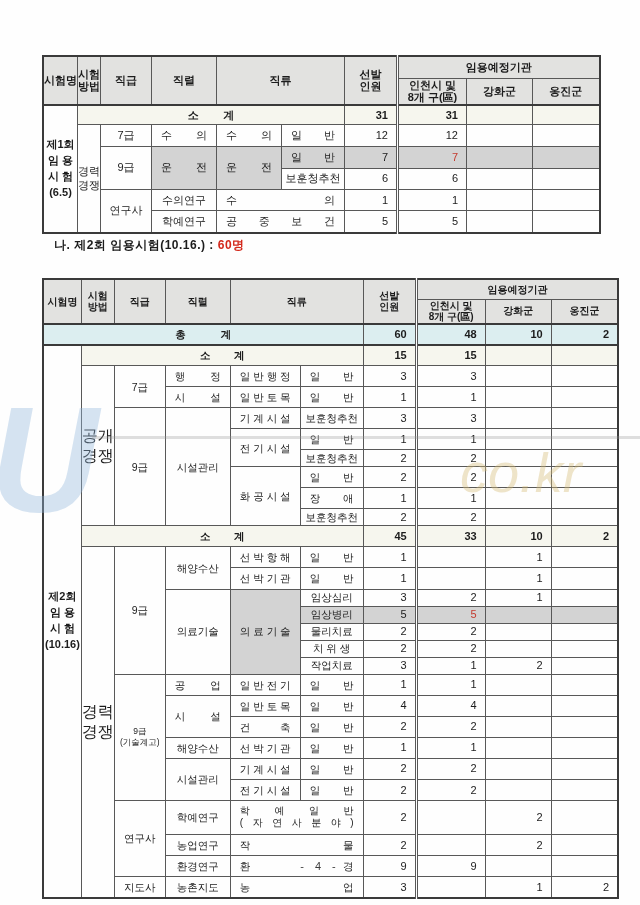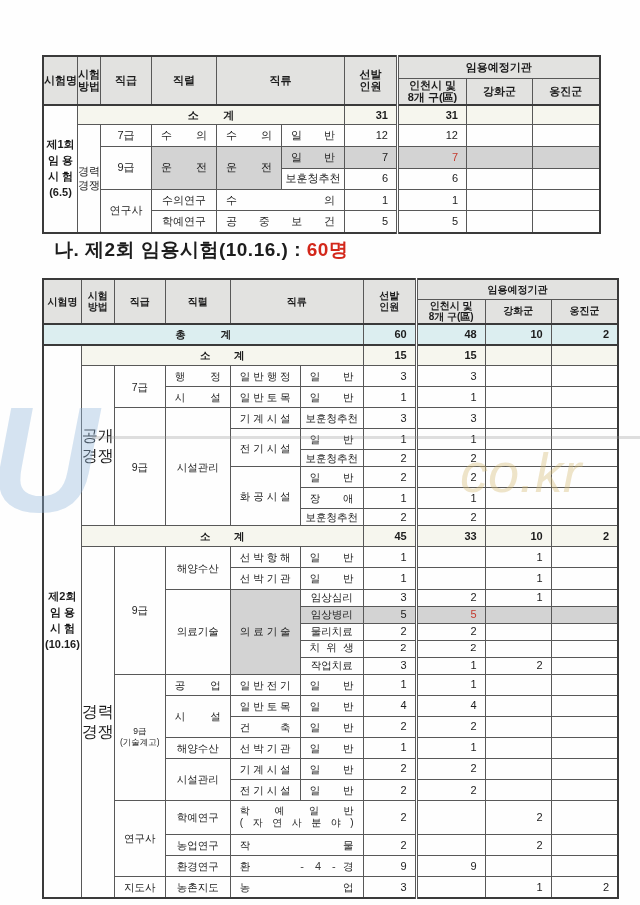--- a/index.html
+++ b/index.html
@@ -41,21 +41,21 @@
   .red{color:var(--red);}
   .pre{white-space:pre;text-align:center;}
   .jt{text-align:justify;text-align-last:justify;padding:4px 9px;}
   .jt div{text-align:justify;text-align-last:justify;}
   .dbl{border-left:3px double var(--line);}
   .vt{font-weight:bold;font-size:11px;line-height:1.45;padding:0 1px;}
   .small{font-size:8.5px;line-height:1.3;}
   .two{font-size:10px;line-height:1.25;}
   .mth{font-size:16px;padding:0;line-height:1.25;}
   .section-title{
-    position:absolute;top:237px;left:54px;font-size:19px;font-weight:bold;
+    position:absolute;top:237px;left:54px;font-size:12px;font-weight:bold;
     letter-spacing:0.5px;
   }
   .section-title .hl{color:var(--title-red);}
   .page-number{
     position:absolute;top:860px;left:0;width:640px;text-align:center;
     font-size:11px;letter-spacing:4px;color:#3c3c3c;
   }
   .wm{position:absolute;top:388px;left:0;width:640px;height:145px;z-index:6;pointer-events:none;overflow:hidden;}
   .wm-u{position:absolute;left:-10px;top:-14px;font-size:150px;font-weight:bold;font-style:italic;color:rgba(148,184,220,0.38);}
   .wm-study{position:absolute;left:98px;top:0px;font-size:108px;font-weight:bold;letter-spacing:10px;color:rgba(160,172,188,0.28);}
@@ -342,21 +342,21 @@
         <td class="sh"></td>
         <td class="sh"></td>
       </tr>
       <tr style="height: 17px;">
         <td>물리치료</td>
         <td class="num">2</td>
         <td class="num dbl">2</td>
         <td></td>
         <td></td>
       </tr>
-      <tr style="height: 17px; font-family: Liberation Mono, monospace;">
+      <tr style="height: 17px;">
         <td>치 위 생</td>
         <td class="num">2</td>
         <td class="num dbl">2</td>
         <td></td>
         <td></td>
       </tr>
       <tr style="height: 17px;">
         <td>작업치료</td>
         <td class="num">3</td>
         <td class="num dbl">1</td>

